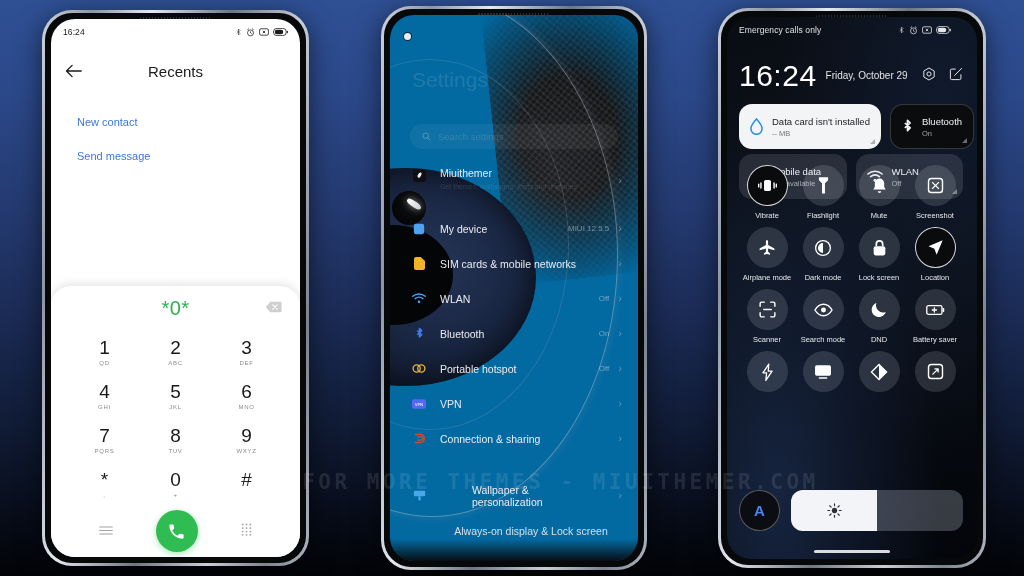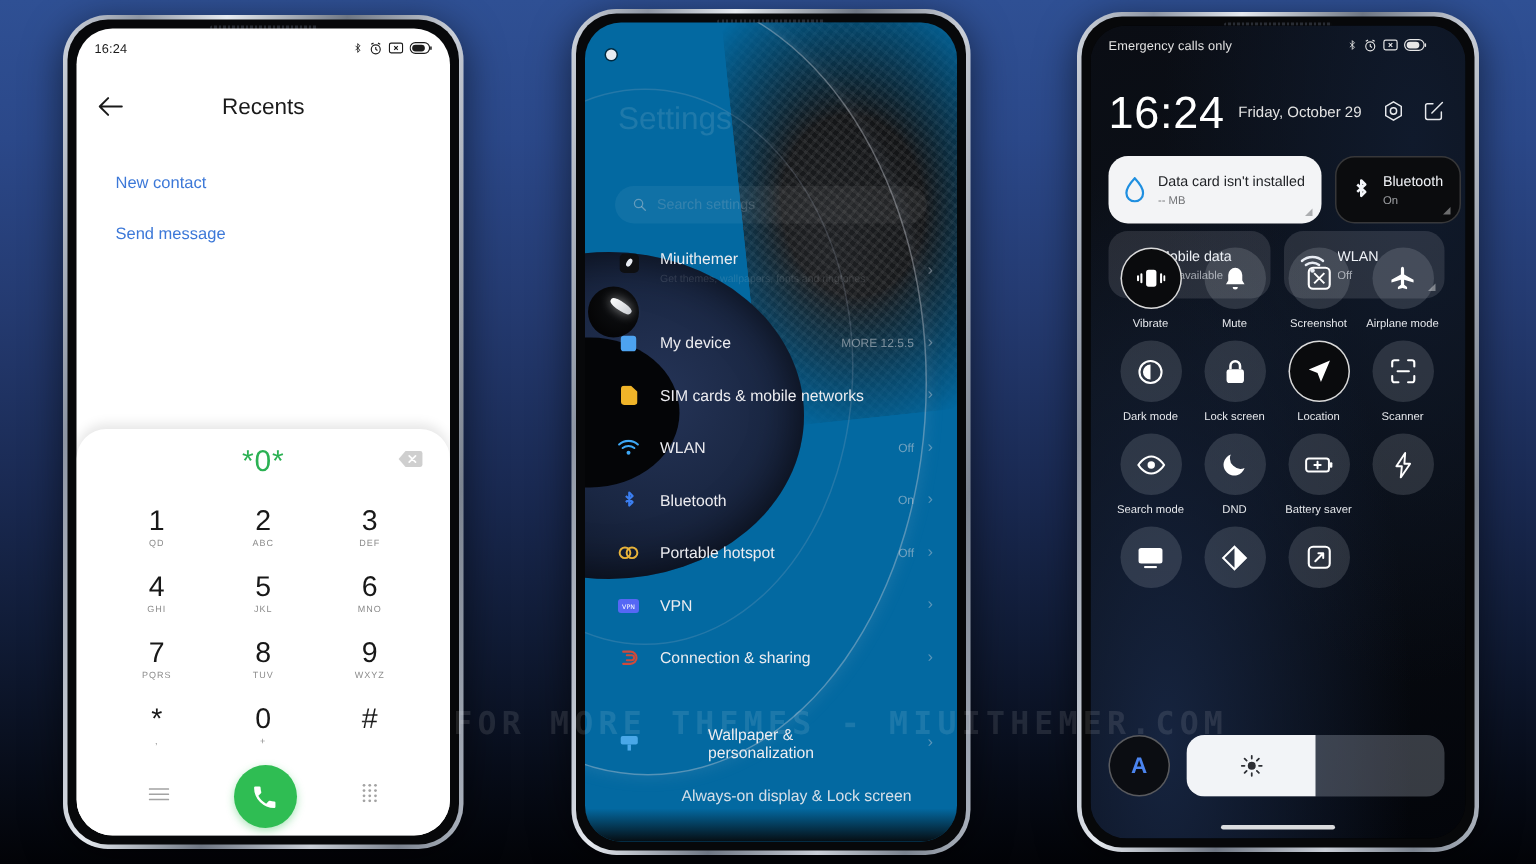--- a/index.html
+++ b/index.html
@@ -476,21 +476,21 @@
             <span class="p2-chev" style="margin-top:8px;">›</span>
           </div>
 
           <div class="p2-row">
             <div class="p2-ico">
               <svg width="12" height="12" viewBox="0 0 14 14">
                   <rect x="1" y="1" width="12" height="12" rx="2.4" fill="#4da3f0"></rect>
                 </svg>
             </div>
             <span class="p2-label">My device</span>
-            <span class="p2-val">MORE 12.5.5</span>
+            <span class="p2-val">MIUI 12.5.5</span>
             <span class="p2-chev">›</span>
           </div>
 
           <div class="p2-row">
             <div class="p2-ico">
               <svg width="11" height="13" viewBox="0 0 12 14">
                   <path d="M0 2.2A2.2 2.2 0 012.2 0h5.1L12 4.4V11.8A2.2 2.2 0 019.8 14H2.2A2.2 2.2 0 010 11.8z" fill="#f0b429"></path>
                 </svg>
             </div>
             <span class="p2-label">SIM cards &amp; mobile networks</span>
@@ -678,20 +678,28 @@
             <div class="p3-cell">
               <span class="p3-circle active">
                 <svg width="19" height="15" viewBox="0 0 22 16">
                     <rect x="7" y="1.5" width="8" height="13" rx="2" fill="#fff"></rect>
                     <path d="M3.4 5v6M0.8 6.4v3.2M18.6 5v6M21.2 6.4v3.2" stroke="#fff" stroke-width="1.6" stroke-linecap="round"></path>
                   </svg>
               </span>
               <span class="p3-clabel">Vibrate</span>
             </div>
 
+            <div class="p3-cell">
+              <span class="p3-circle">
+                <svg width="11" height="19" viewBox="0 0 12 20">
+                    <path d="M1 1h10v3.2L7.6 7.6v11.2H4.4V7.6L1 4.2z" fill="#fff"></path>
+                  </svg>
+              </span>
+              <span class="p3-clabel">Flashlight</span>
+            </div>
 
             <div class="p3-cell">
               <span class="p3-circle">
                 <svg width="15" height="17" viewBox="0 0 16 18">
                     <path d="M8 1.6a5 5 0 015 5v4l1.6 2.6H1.4L3 10.6v-4a5 5 0 015-5z" fill="#fff"></path>
                     <path d="M6.2 15.2a1.8 1.8 0 003.6 0" fill="#fff"></path>
                   </svg>
               </span>
               <span class="p3-clabel">Mute</span>
             </div>

